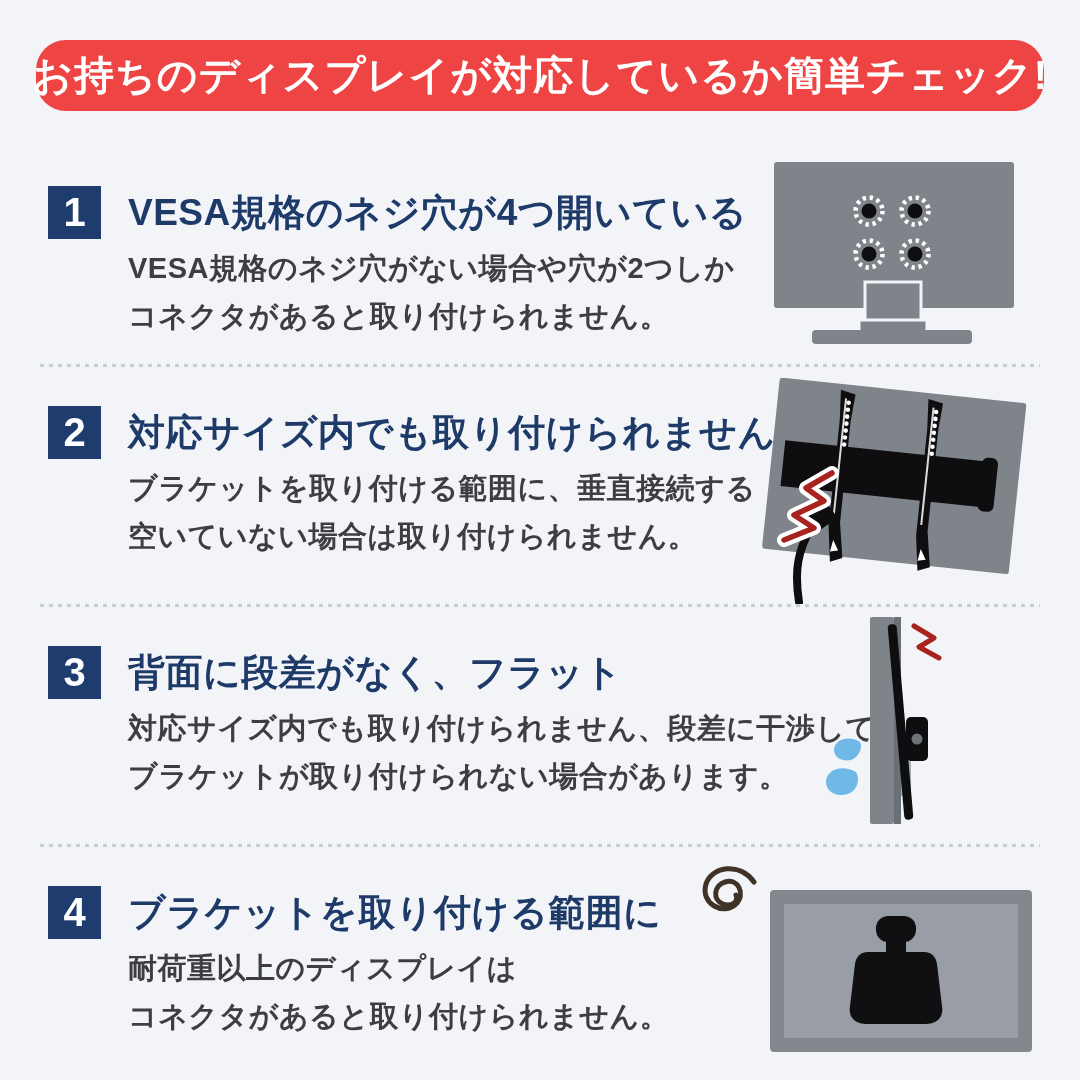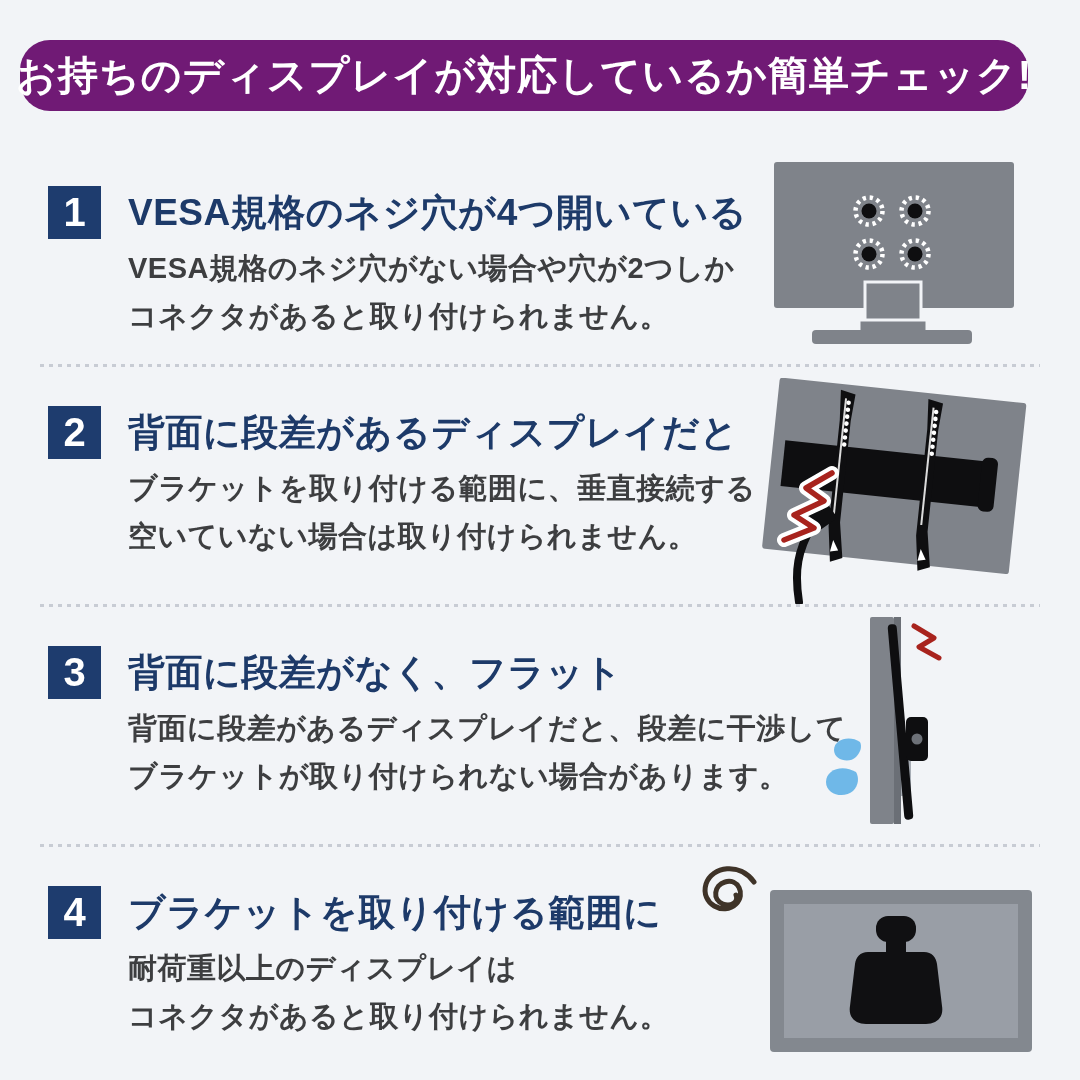--- a/index.html
+++ b/index.html
@@ -6,22 +6,22 @@
   body{
     width:1080px;height:1080px;
     background:#f2f4f7;
     font-family:"Liberation Sans","DejaVu Sans",sans-serif;
     position:relative;overflow:hidden;
   }
   .canvas{position:absolute;inset:0;width:1080px;height:1080px;}
 
   
   .banner{
-    position:absolute;left:20px;top:40px;width:1008px;height:71px;
-    background:#701a75;border-radius:30px;
+    position:absolute;left:36px;top:40px;width:1008px;height:71px;
+    background:#ef4444;border-radius:30px;
     display:flex;align-items:center;justify-content:center;
   }
   .banner h1{
     margin:0;color:#ffffff;font-size:40px;font-weight:700;letter-spacing:1px;white-space:nowrap;
   }
 
   
   .item{position:absolute;left:0;width:1080px;height:180px;}
   .badge{
     position:absolute;left:48px;top:0;width:53px;height:53px;
@@ -82,21 +82,21 @@
     </g>
     <rect x="103" y="126" width="56" height="44" fill="#7f838a" stroke="#f2f4f7" stroke-width="3"></rect>
     <rect x="97" y="164" width="68" height="12" fill="#7f838a" stroke="#f2f4f7" stroke-width="3"></rect>
     <rect x="50" y="174" width="160" height="14" rx="4" fill="#7f838a"></rect>
   </svg>
 
   <div class="divider" style="top:364px"></div>
 
   <section class="item" style="top:406px">
     <div class="badge">2</div>
-    <h2 class="title">背面に段差があるディスプレイだと</h2>
+    <h2 class="title">対応サイズ内でも取り付けられません</h2>
     <p class="desc"><span>ブラケットを取り付ける範囲に、垂直接続する</span><br><span>空いていない場合は取り付けられません。</span></p>
   </section>
 
   <svg class="illus" style="left:742px;top:378px" width="305" height="226" viewBox="0 0 305 226" role="img" aria-label="bracket-rails-with-interfering-connector-cable">
     <g transform="rotate(6 153 100)">
       <rect x="28" y="12" width="248" height="172" rx="3" fill="#7f838a"></rect>
       <rect x="40" y="74" width="205" height="46" fill="#0e0e10"></rect>
       <rect x="238" y="70" width="16" height="54" rx="6" fill="#0e0e10"></rect>
       <g>
         <path d="M90,18 L105,21 L103,48 L103,150 L109,185 L97,190 L92,155 L92,48 Z" fill="#0e0e10"></path>
@@ -137,21 +137,21 @@
       <polyline points="90,95 64,110 82,123 52,137 72,150 42,162" fill="none" stroke="#ffffff" stroke-width="14" stroke-linejoin="round" stroke-linecap="round"></polyline>
       <polyline points="90,95 64,110 82,123 52,137 72,150 42,162" fill="none" stroke="#a8231d" stroke-width="5.5" stroke-linejoin="round" stroke-linecap="round"></polyline>
     </g>
   </svg>
 
   <div class="divider" style="top:604px"></div>
 
   <section class="item" style="top:646px">
     <div class="badge">3</div>
     <h2 class="title">背面に段差がなく、フラット</h2>
-    <p class="desc"><span>背面に段差があるディスプレイだと、段差に干渉して</span><br><span>ブラケットが取り付けられない場合があります。</span></p>
+    <p class="desc"><span>対応サイズ内でも取り付けられません、段差に干渉して</span><br><span>ブラケットが取り付けられない場合があります。</span></p>
   </section>
 
   <svg class="illus" style="left:822px;top:612px" width="195" height="225" viewBox="0 0 195 225" role="img" aria-label="display-side-view-with-step-blocking-bracket">
     <rect x="48" y="5" width="24" height="207" rx="2" fill="#7f838a"></rect>
     <rect x="72" y="5" width="7" height="207" fill="#6b6f76"></rect>
     <rect x="79" y="132" width="10" height="52" fill="#a7adb5"></rect>
     <g>
       <g transform="rotate(-5 78 110)">
         <rect x="74" y="12" width="9" height="196" rx="4" fill="#0e0e10"></rect>
       </g>

